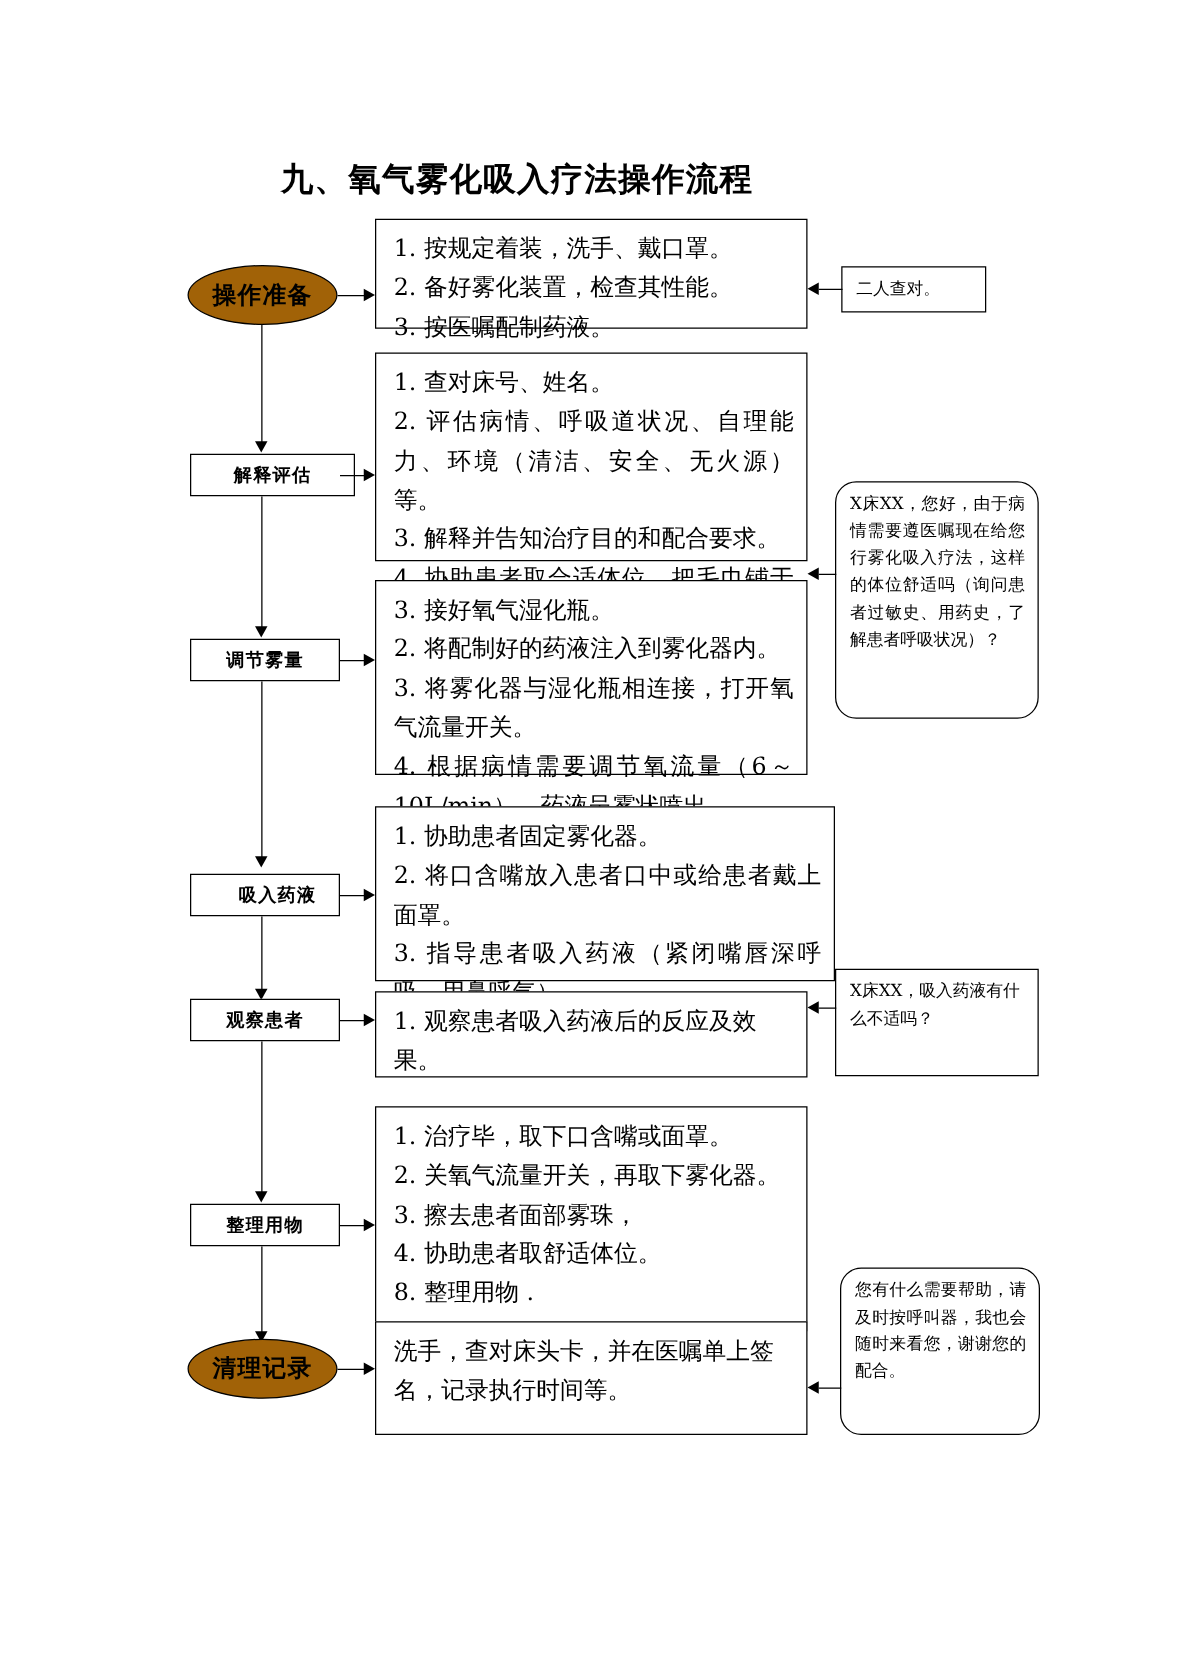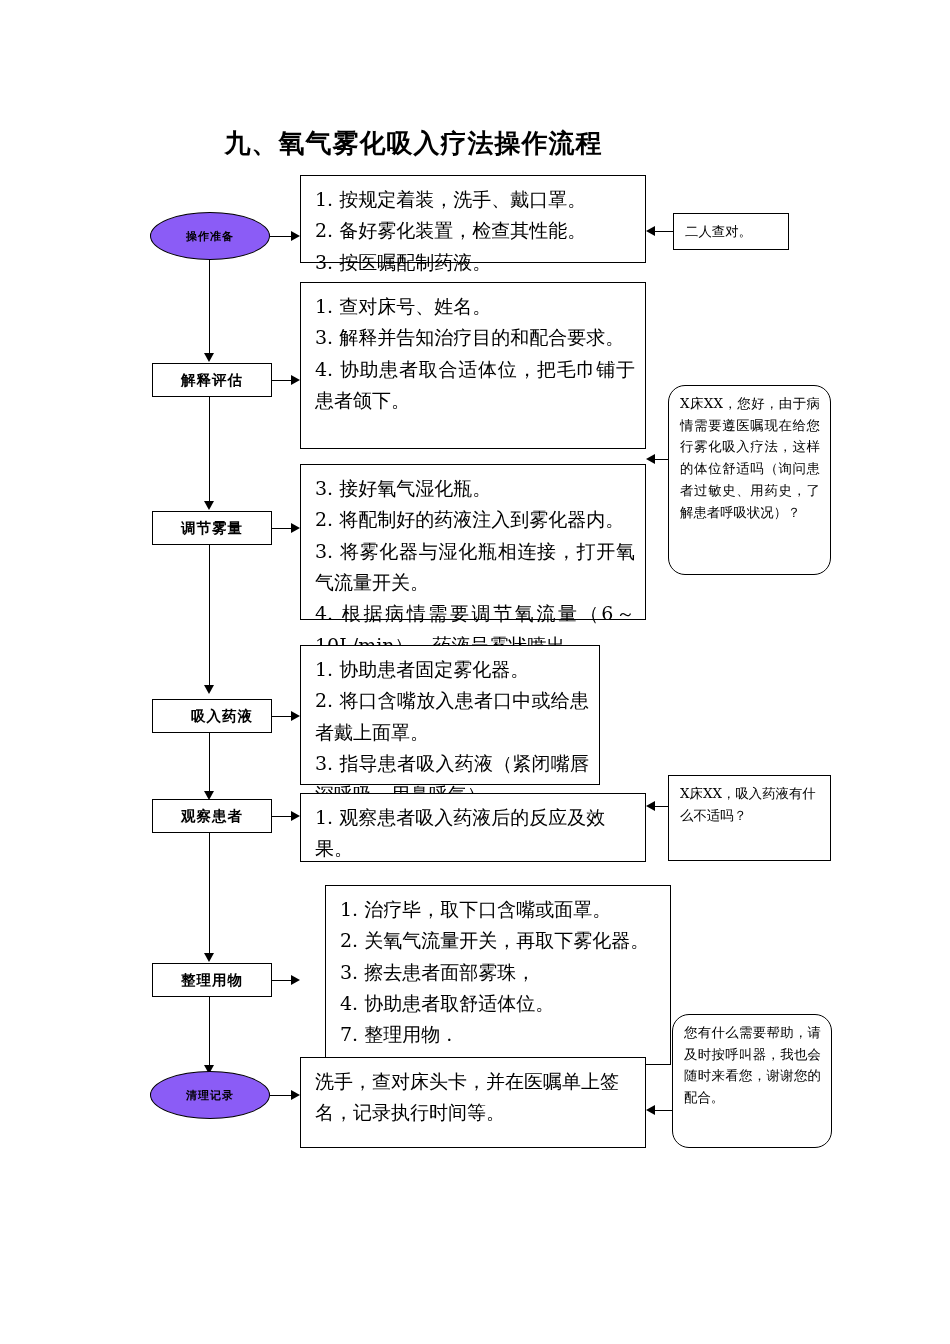--- a/index.html
+++ b/index.html
@@ -34,22 +34,22 @@
   .node {
     position: absolute;
   }
   
   .ellipse {
     border: 1.6px solid #000;
     border-radius: 50%;
     display: flex;
     align-items: center;
     justify-content: center;
-    background: #8b5cf6;
-    font-size: 11px;
+    background: #a16207;
+    font-size: 19px;
     font-weight: bold;
     letter-spacing: 1px;
     font-family: "DejaVu Sans", "Liberation Sans", sans-serif;
   }
   
   .stage {
     border: 1.4px solid #000;
     display: flex;
     align-items: center;
     justify-content: center;
@@ -148,28 +148,29 @@
     <div class="line">2. 备好雾化装置，检查其性能。</div>
     <div class="line">3. 按医嘱配制药液。</div>
   </div>
 
   <div class="node note-box" style="left:673px; top:213px; width:116px; height:37px; display:flex; align-items:center;">
     <span>二人查对。</span>
   </div>
   <div class="hline" style="left:655px; top:231px; width:19px;"></div>
   <div class="arrow-left" style="left:646px; top:226px;"></div>
 
-  <div class="node stage" style="left:152px; top:363px; width:120px; height:34px;font-family:Liberation Mono, monospace;">
+  <div class="node stage" style="left:152px; top:363px; width:132px; height:34px;font-family:Liberation Mono, monospace;">
     <span>解释评估</span>
   </div>
   <div class="hline" style="left:272px; top:380px; width:20px;"></div>
   <div class="arrow-right" style="left:291px; top:375px;"></div>
 
   <div class="node content-box justified" style="left:300px; top:282px; width:346px; height:167px;">
     <div class="line">1. 查对床号、姓名。</div>
+    <div class="line">2. 评估病情、呼吸道状况、自理能力、环境（清洁、安全、无火源）等。</div>
     <div class="line">3. 解释并告知治疗目的和配合要求。</div>
     <div class="line">4. 协助患者取合适体位，把毛巾铺于患者颌下。</div>
   </div>
 
   <div class="node stage" style="left:152px; top:511px; width:120px; height:34px;">
     <span>调节雾量</span>
   </div>
   <div class="hline" style="left:272px; top:528px; width:20px;"></div>
   <div class="arrow-right" style="left:291px; top:523px;"></div>
 
@@ -185,21 +186,21 @@
   </div>
   <div class="hline" style="left:655px; top:459px; width:14px;"></div>
   <div class="arrow-left" style="left:646px; top:454px;"></div>
 
   <div class="node stage" style="left:152px; top:699px; width:120px; height:34px;padding-left:20px;">
     <span>吸入药液</span>
   </div>
   <div class="hline" style="left:272px; top:716px; width:20px;"></div>
   <div class="arrow-right" style="left:291px; top:711px;"></div>
 
-  <div class="node content-box justified" style="left:300px; top:645px; width:300px; height:140px;">
+  <div class="node content-box justified" style="left:300px; top:645px; width:368px; height:140px;">
     <div class="line">1. 协助患者固定雾化器。</div>
     <div class="line">2. 将口含嘴放入患者口中或给患者戴上面罩。</div>
     <div class="line">3. 指导患者吸入药液（紧闭嘴唇深呼吸，用鼻呼气）。</div>
   </div>
 
   <div class="node stage" style="left:152px; top:799px; width:120px; height:34px;">
     <span>观察患者</span>
   </div>
   <div class="hline" style="left:272px; top:816px; width:20px;"></div>
   <div class="arrow-right" style="left:291px; top:811px;"></div>
@@ -213,26 +214,26 @@
   </div>
   <div class="hline" style="left:655px; top:806px; width:14px;"></div>
   <div class="arrow-left" style="left:646px; top:801px;"></div>
 
   <div class="node stage" style="left:152px; top:963px; width:120px; height:34px;">
     <span>整理用物</span>
   </div>
   <div class="hline" style="left:272px; top:980px; width:20px;"></div>
   <div class="arrow-right" style="left:291px; top:975px;"></div>
 
-  <div class="node content-box" style="left:300px; top:885px; width:346px; height:180px;margin-left:25px;">
+  <div class="node content-box" style="left:300px; top:885px; width:346px; height:180px;">
     <div class="line">1. 治疗毕，取下口含嘴或面罩。</div>
     <div class="line">2. 关氧气流量开关，再取下雾化器。</div>
     <div class="line">3. 擦去患者面部雾珠，</div>
     <div class="line">4. 协助患者取舒适体位。</div>
-    <div class="line">7. 整理用物 .</div>
+    <div class="line">8. 整理用物 .</div>
   </div>
 
   <div class="node ellipse" style="left:150px; top:1071px; width:120px; height:48px;">
     <span>清理记录</span>
   </div>
   <div class="hline" style="left:270px; top:1095px; width:22px;"></div>
   <div class="arrow-right" style="left:291px; top:1090px;"></div>
 
   <div class="node content-box" style="left:300px; top:1057px; width:346px; height:91px;">
     <div class="line">洗手，查对床头卡，并在医嘱单上签名，记录执行时间等。</div>

